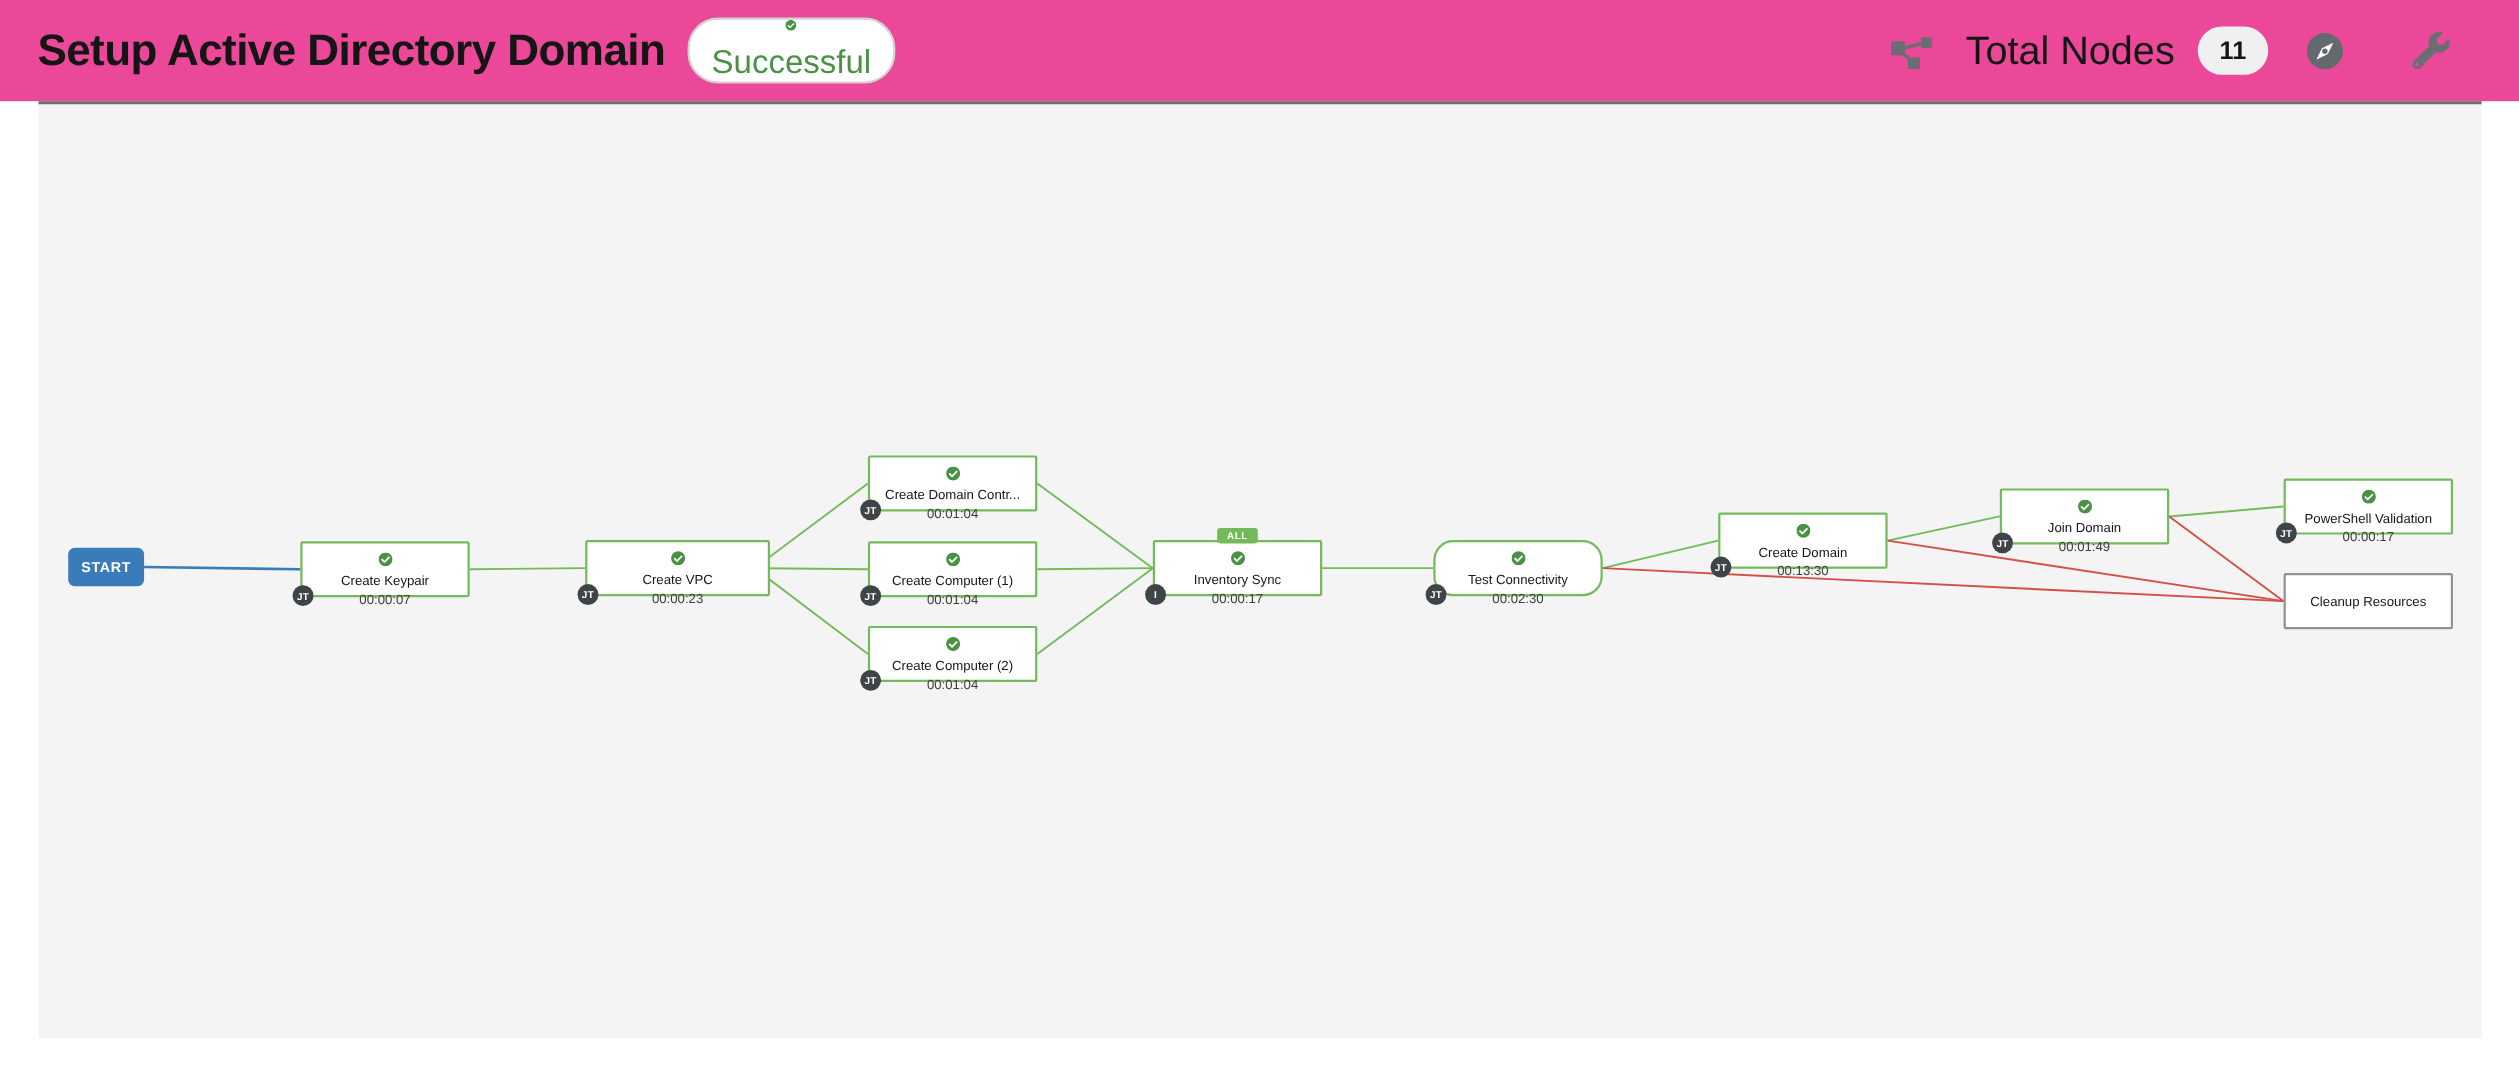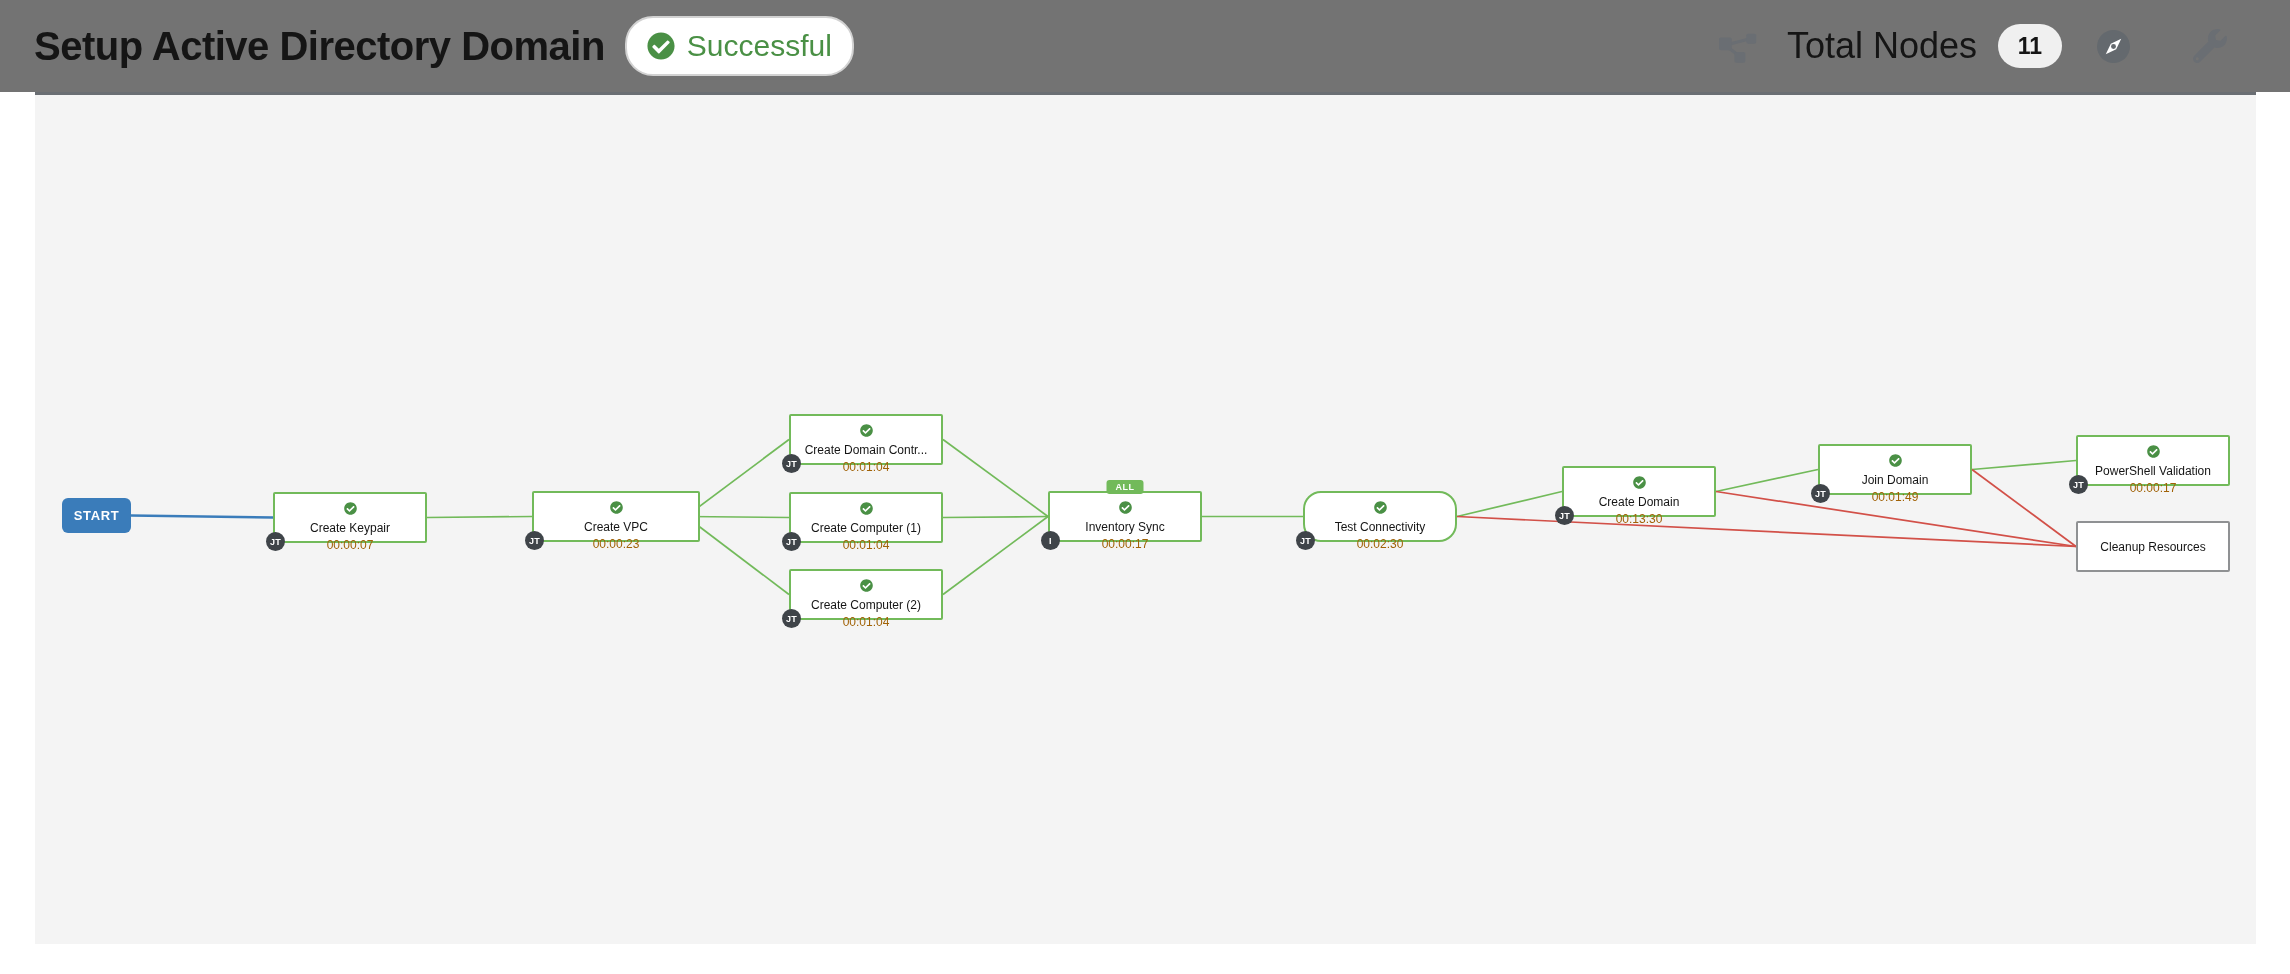--- a/index.html
+++ b/index.html
@@ -3,29 +3,29 @@
 <meta charset="utf-8">
 <style>
   html,body{margin:0;padding:0;background:#ffffff;}
   body{
     width:2290px;height:974px;overflow:hidden;position:relative;
     font-family:"Liberation Sans", sans-serif;color:#151515;
   }
   
   .header{
     position:absolute;left:0;top:0;width:2290px;height:92px;
-    display:flex;align-items:center;background:#737373;
+    display:flex;align-items:center;background:#ec4899;
   }
   .page-title{
     margin-left:34px;font-size:40px;font-weight:700;letter-spacing:-0.5px;color:#151515;
     white-space:nowrap;
   }
   .status-pill{
     margin-left:20px;height:56px;border:2px solid #d2d2d2;border-radius:28px;
-    display:flex;align-items:center;gap:12px;padding:0 20px;background:#fff;
+    display:flex;align-items:center;gap:12px;padding:0 20px;background:#fff;flex-direction:column;
   }
   .status-pill .label{font-size:30px;color:var(--check-green);}
   .toolbar{
     margin-left:auto;margin-right:63px;display:flex;align-items:center;
   }
   .total-nodes-label{font-size:36px;color:#151515;margin-left:28px;white-space:nowrap;}
   .count-pill{
     margin-left:21px;height:44px;min-width:64px;border-radius:22px;background:#f0f0f0;
     display:flex;align-items:center;justify-content:center;font-size:23px;font-weight:600;
     padding:0 10px;box-sizing:border-box;
@@ -46,21 +46,21 @@
     position:absolute;background:#ffffff;border-radius:2px;box-sizing:border-box;
     font-size:12px;color:#151515;
   }
   .wf-node.success{border:2px solid var(--success-green);}
   .wf-node.plain{border:2px solid var(--plain-gray);display:flex;align-items:center;justify-content:center;}
   .node-row{
     display:flex;align-items:center;justify-content:center;gap:6px;
     margin-top:8px;padding:0 4px;white-space:nowrap;overflow:hidden;flex-direction:column;
   }
   .node-name{font-size:12px;color:#151515;}
-  .node-time{text-align:center;font-size:12px;margin-top:3px;color:#a16207;}
+  .node-time{text-align:center;font-size:12px;margin-top:3px;color:#404040;}
   .plain-label{font-size:12px;color:#151515;white-space:nowrap;}
   .corner-badge{
     position:absolute;left:-9px;bottom:-10px;width:19px;height:19px;border-radius:50%;
     background:var(--badge-dark);color:#fff;font-size:9px;font-weight:700;
     display:flex;align-items:center;justify-content:center;letter-spacing:.3px;
   }
   .all-badge{
     position:absolute;top:-13px;left:50%;transform:translateX(-50%);
     background:var(--success-green);color:#fff;font-size:9px;font-weight:700;
     padding:2px 9px;border-radius:3px;letter-spacing:.5px;

